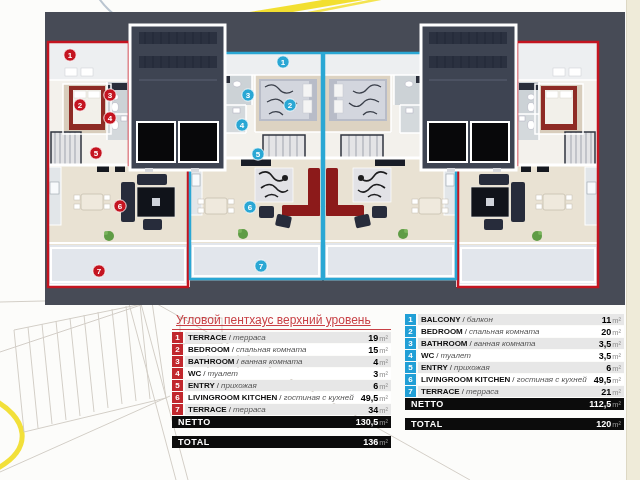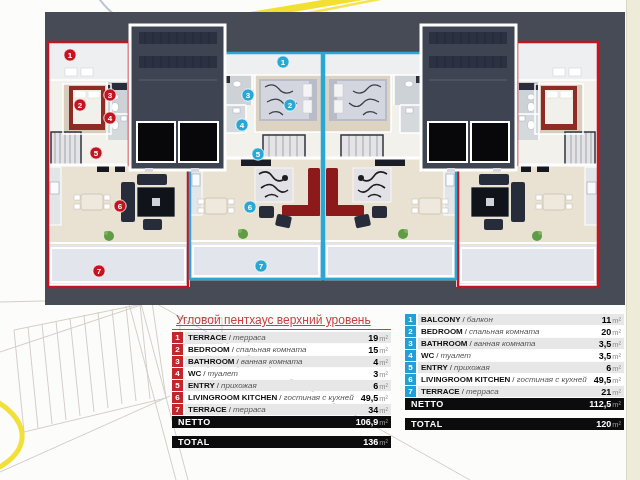--- a/index.html
+++ b/index.html
@@ -345,21 +345,21 @@
       <span class="rname">TERRACE</span>
       <span class="rsep">/</span>
       <span class="rru">терраса</span>
       <span class="rval"><span class="anum">34</span><span class="unit">m²</span></span>
     </span>
   </div>
 </div>
     <div class="ltotals">
   <div class="trow">
     <span class="tlabel">NETTO</span>
-    <span class="rval"><span class="anum">106,9</span><span class="unit">m²</span></span>
+    <span class="rval"><span class="anum">130,5</span><span class="unit">m²</span></span>
   </div>
 
   <div class="trow">
     <span class="tlabel">TOTAL</span>
     <span class="rval"><span class="anum">136</span><span class="unit">m²</span></span>
   </div>
 </div>
   </div>
   <div class="ltable" style="--accent: #219fd6;">
     <div class="lrows">

